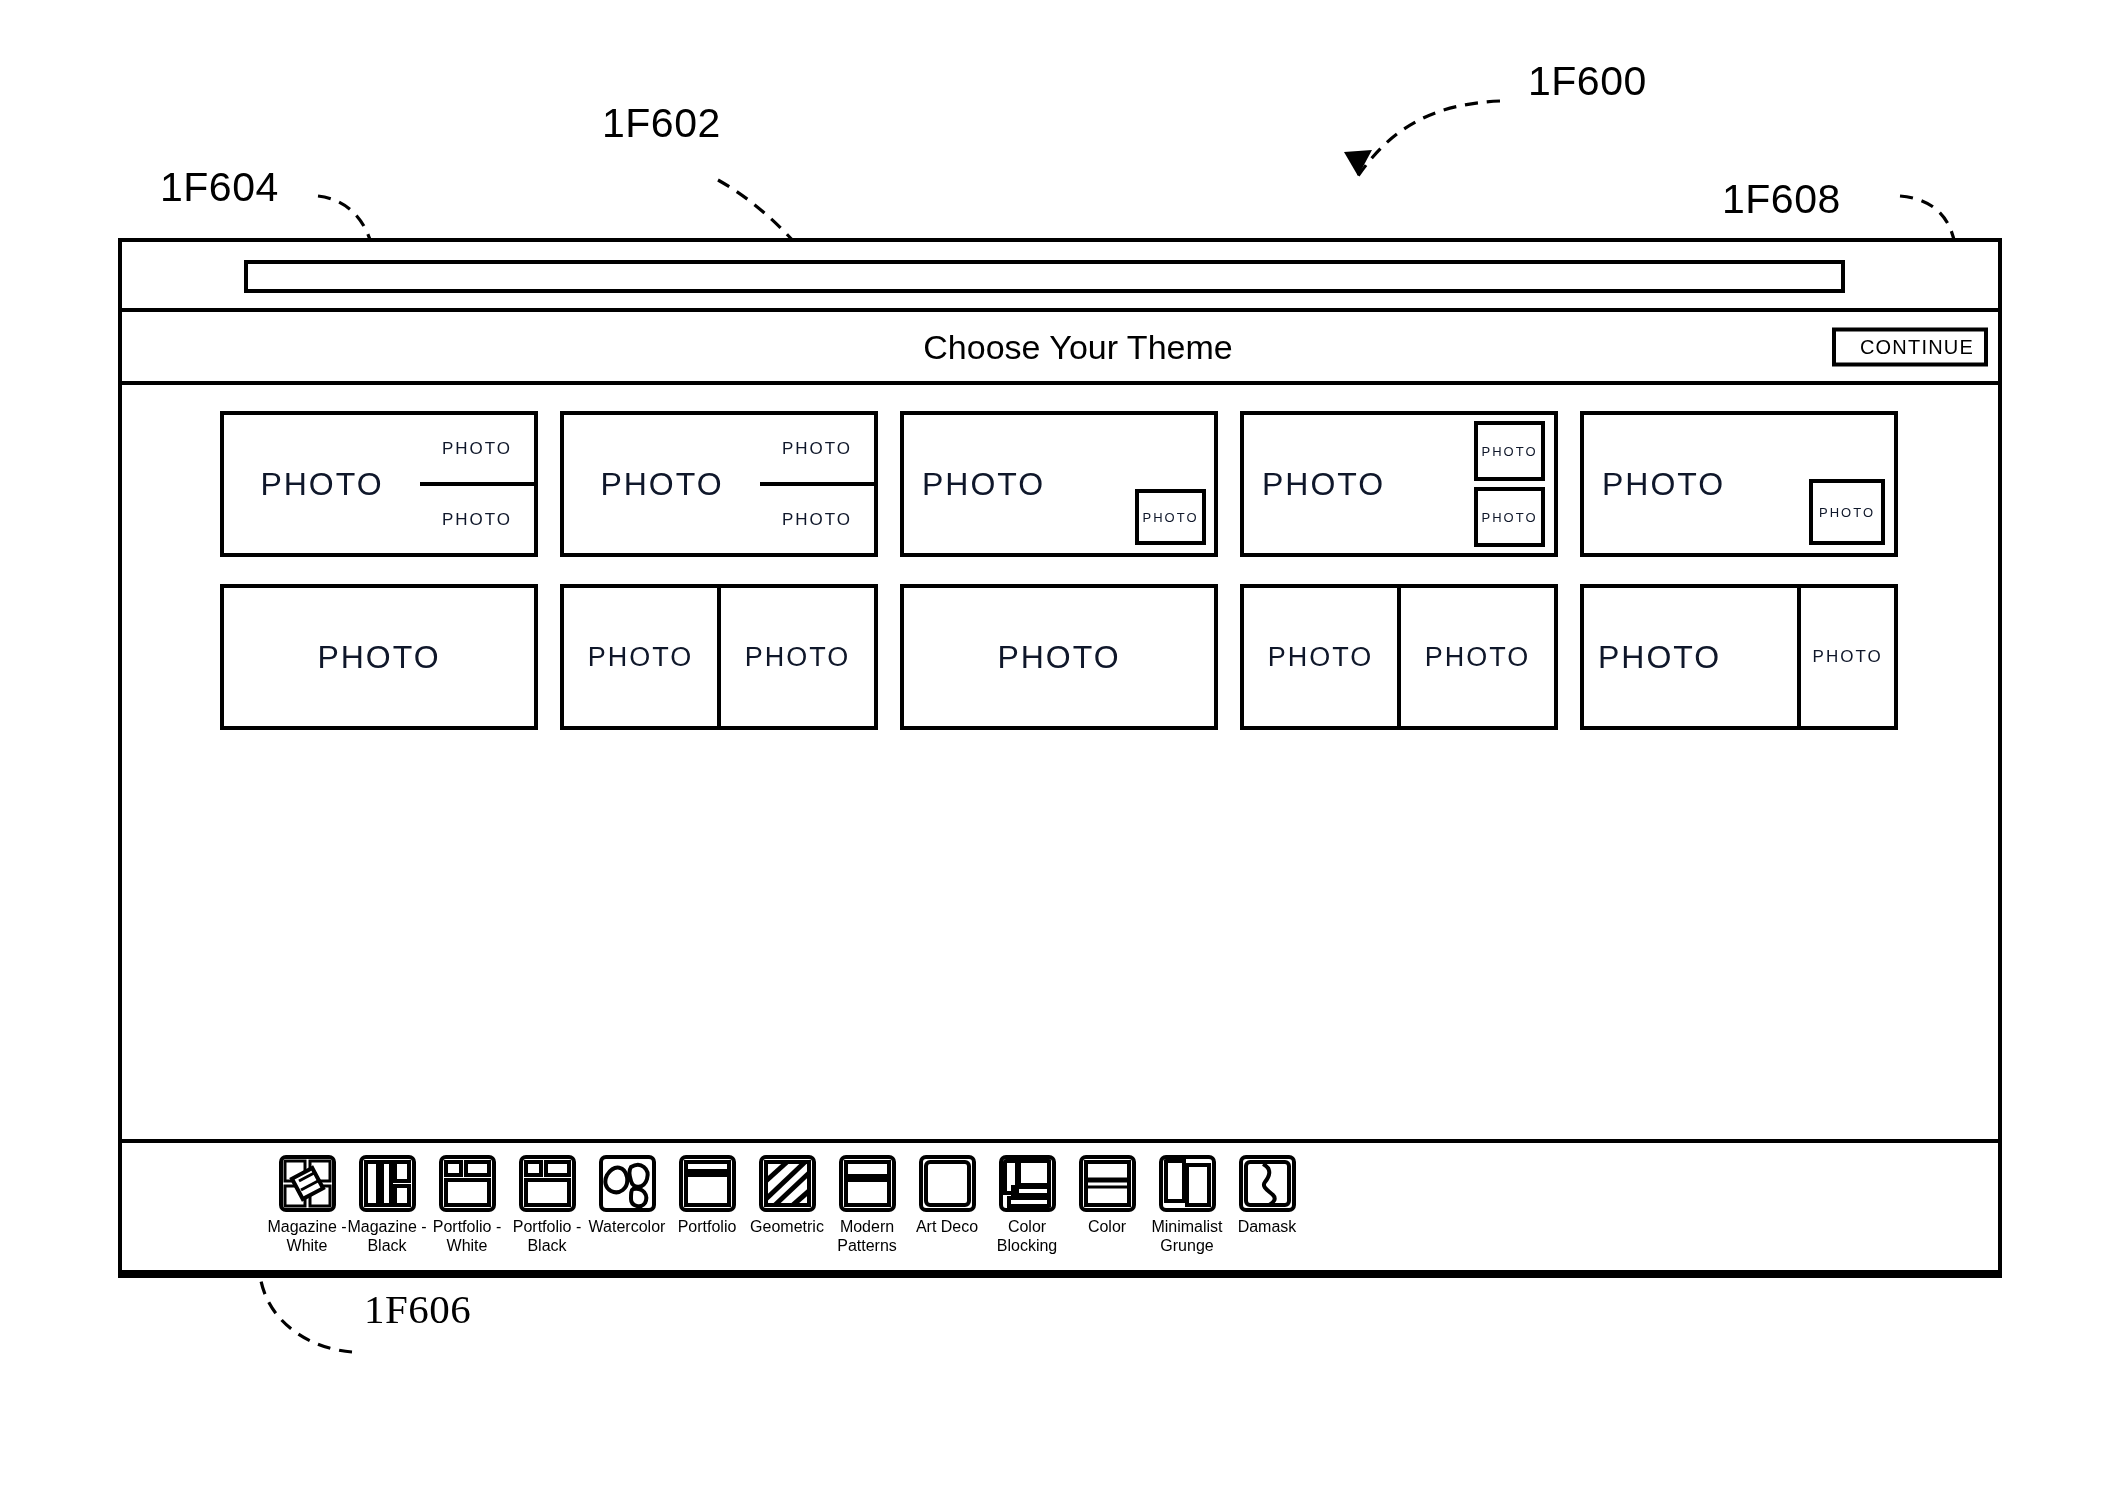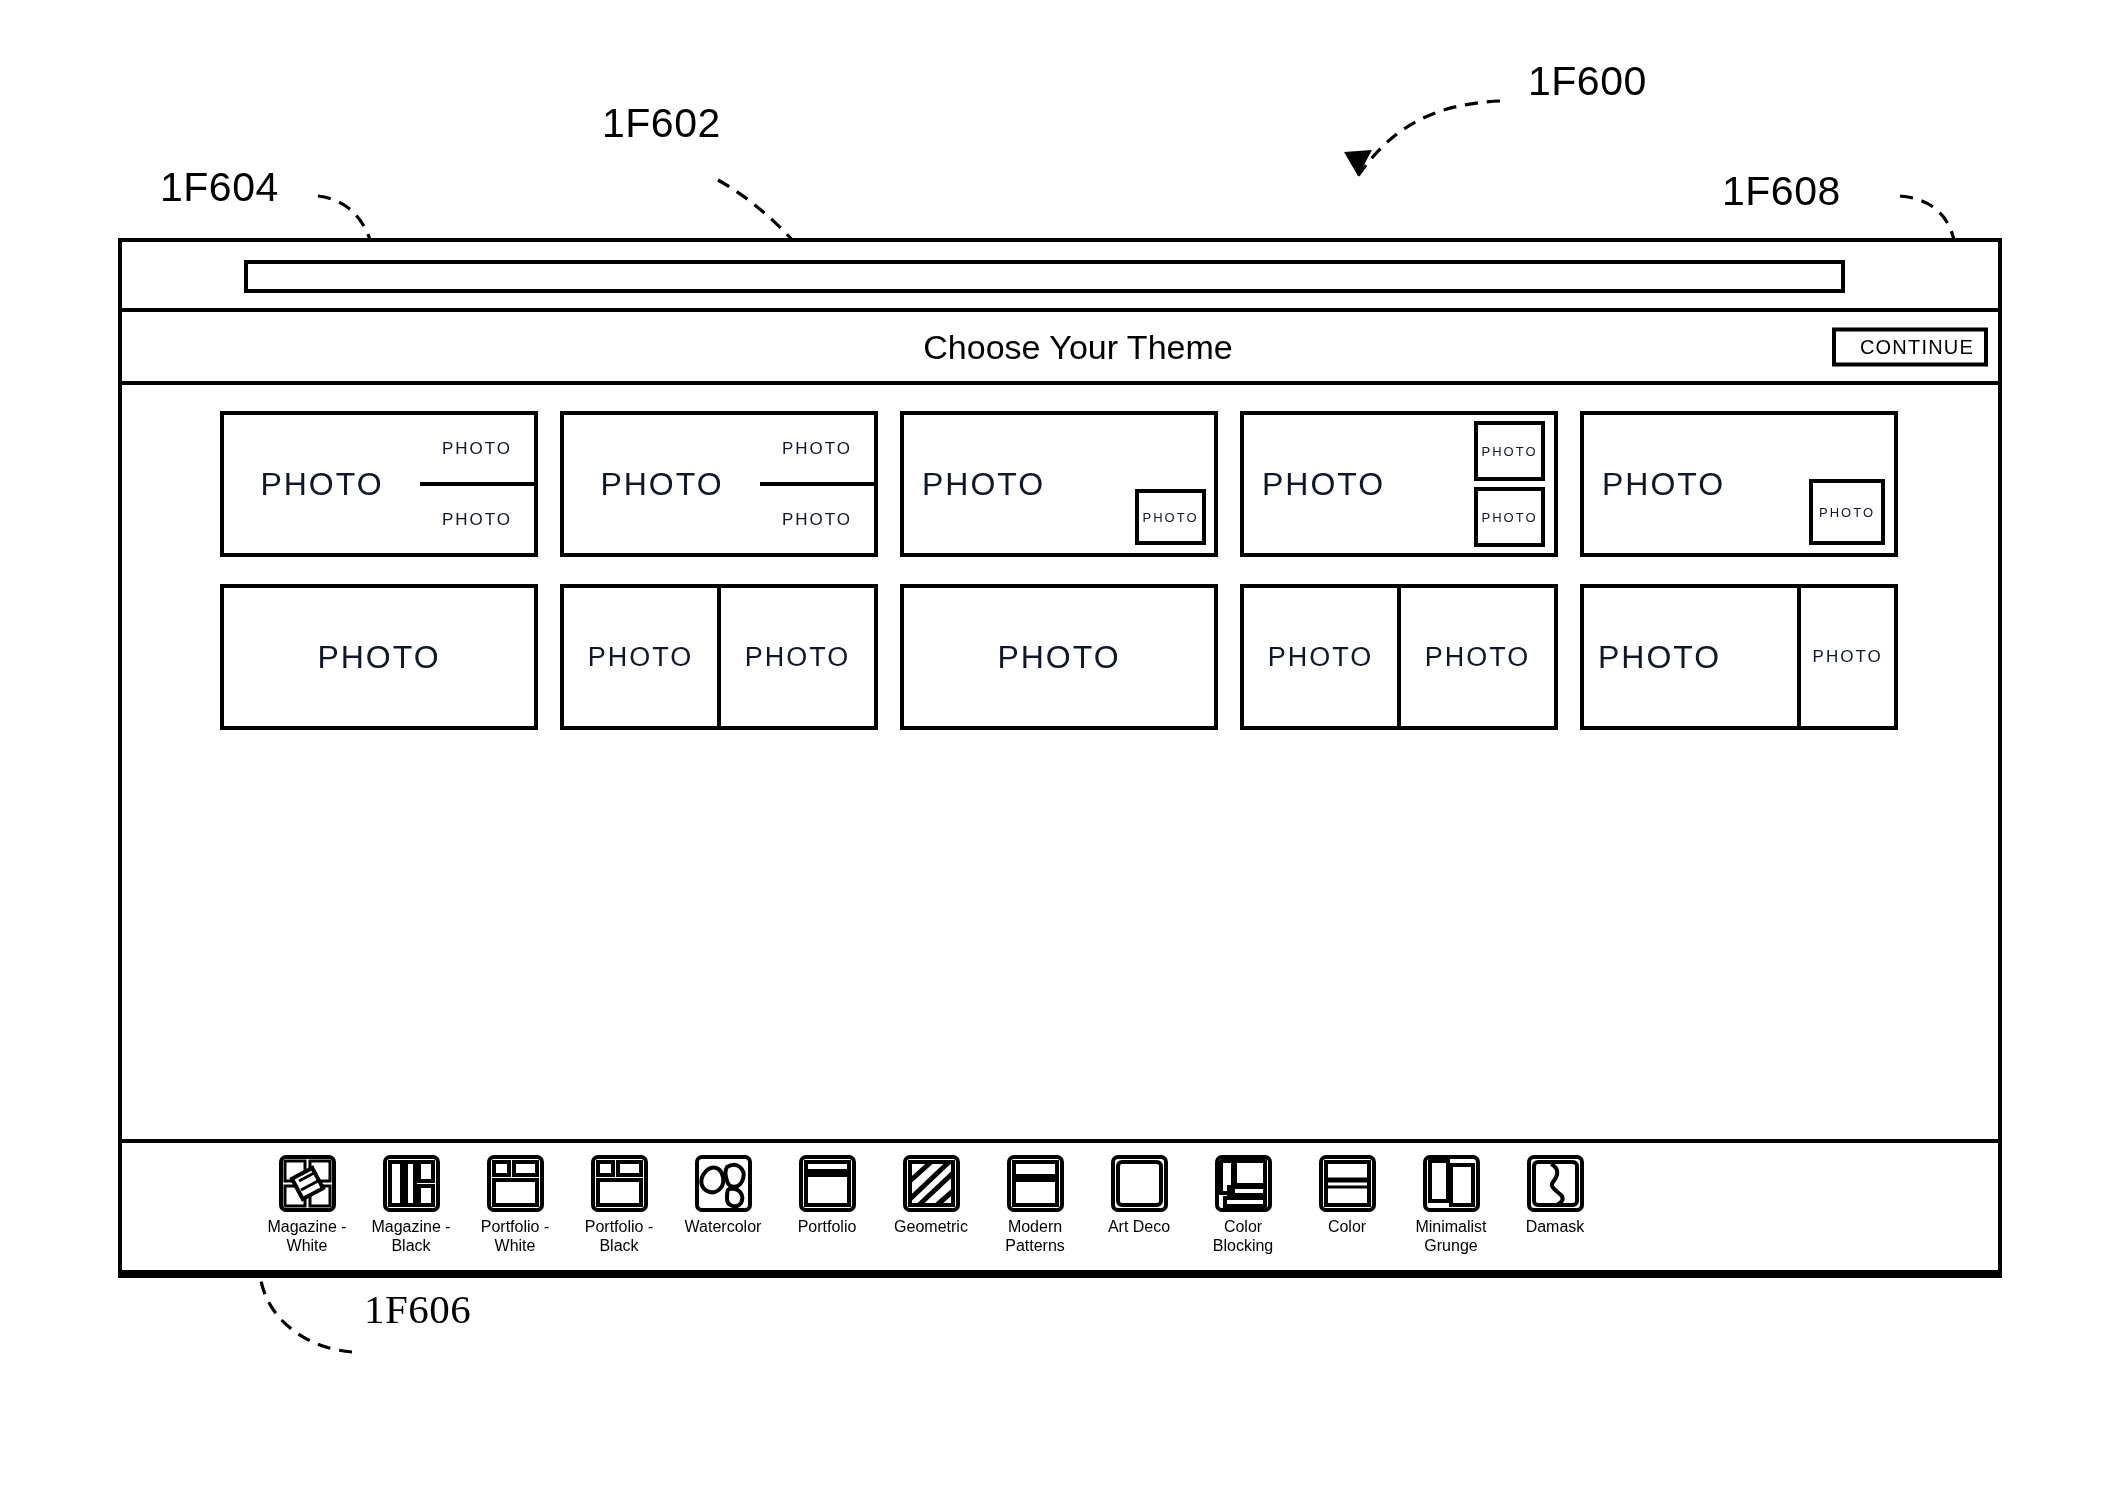--- a/index.html
+++ b/index.html
@@ -178,21 +178,20 @@
     height: 135px;
     box-sizing: border-box;
     border-top: 4px solid #000;
     border-bottom: 4px solid #000;
   }
   .theme-list {
     position: absolute;
     left: 145px;
     top: 12px;
     display: flex;
-    gap: 24px;
   }
   .theme-item {
     width: 80px;
     display: flex;
     flex-direction: column;
     align-items: center;
     cursor: pointer;
   }
   .theme-icon {
     width: 57px;
@@ -228,21 +227,21 @@
   <path d="M318 196 C 352 200, 372 226, 376 268 C 379 300, 374 330, 372 360" fill="none" stroke="#000" stroke-width="3.2" stroke-dasharray="13 9"></path>
 
   <path d="M1900 196 C 1950 200, 1962 240, 1954 286 C 1948 318, 1920 334, 1898 344" fill="none" stroke="#000" stroke-width="3.2" stroke-dasharray="13 9"></path>
 
   <path d="M352 1352 C 300 1348, 252 1310, 260 1250 C 268 1196, 310 1168, 340 1158" fill="none" stroke="#000" stroke-width="3.2" stroke-dasharray="13 9"></path>
 </svg>
 
 <div class="ref-num" style="left:1528px; top:58px;text-align:center;">1F600</div>
 <div class="ref-num" style="left:602px; top:100px;">1F602</div>
 <div class="ref-num" style="left:160px; top:164px;">1F604</div>
-<div class="ref-num" style="left:1722px; top:168px;">1F608</div>
+<div class="ref-num" style="left:1722px; top:176px;">1F608</div>
 <div class="ref-num" style="left:364px; top:1285px;font-family:Liberation Serif, serif;">1F606</div>
 
 <div class="window-frame">
 
   <div class="chrome-bar">
     <div class="address-bar" title=""></div>
   </div>
 
   <div class="header-bar">
     <div class="header-title">Choose Your Theme</div>

